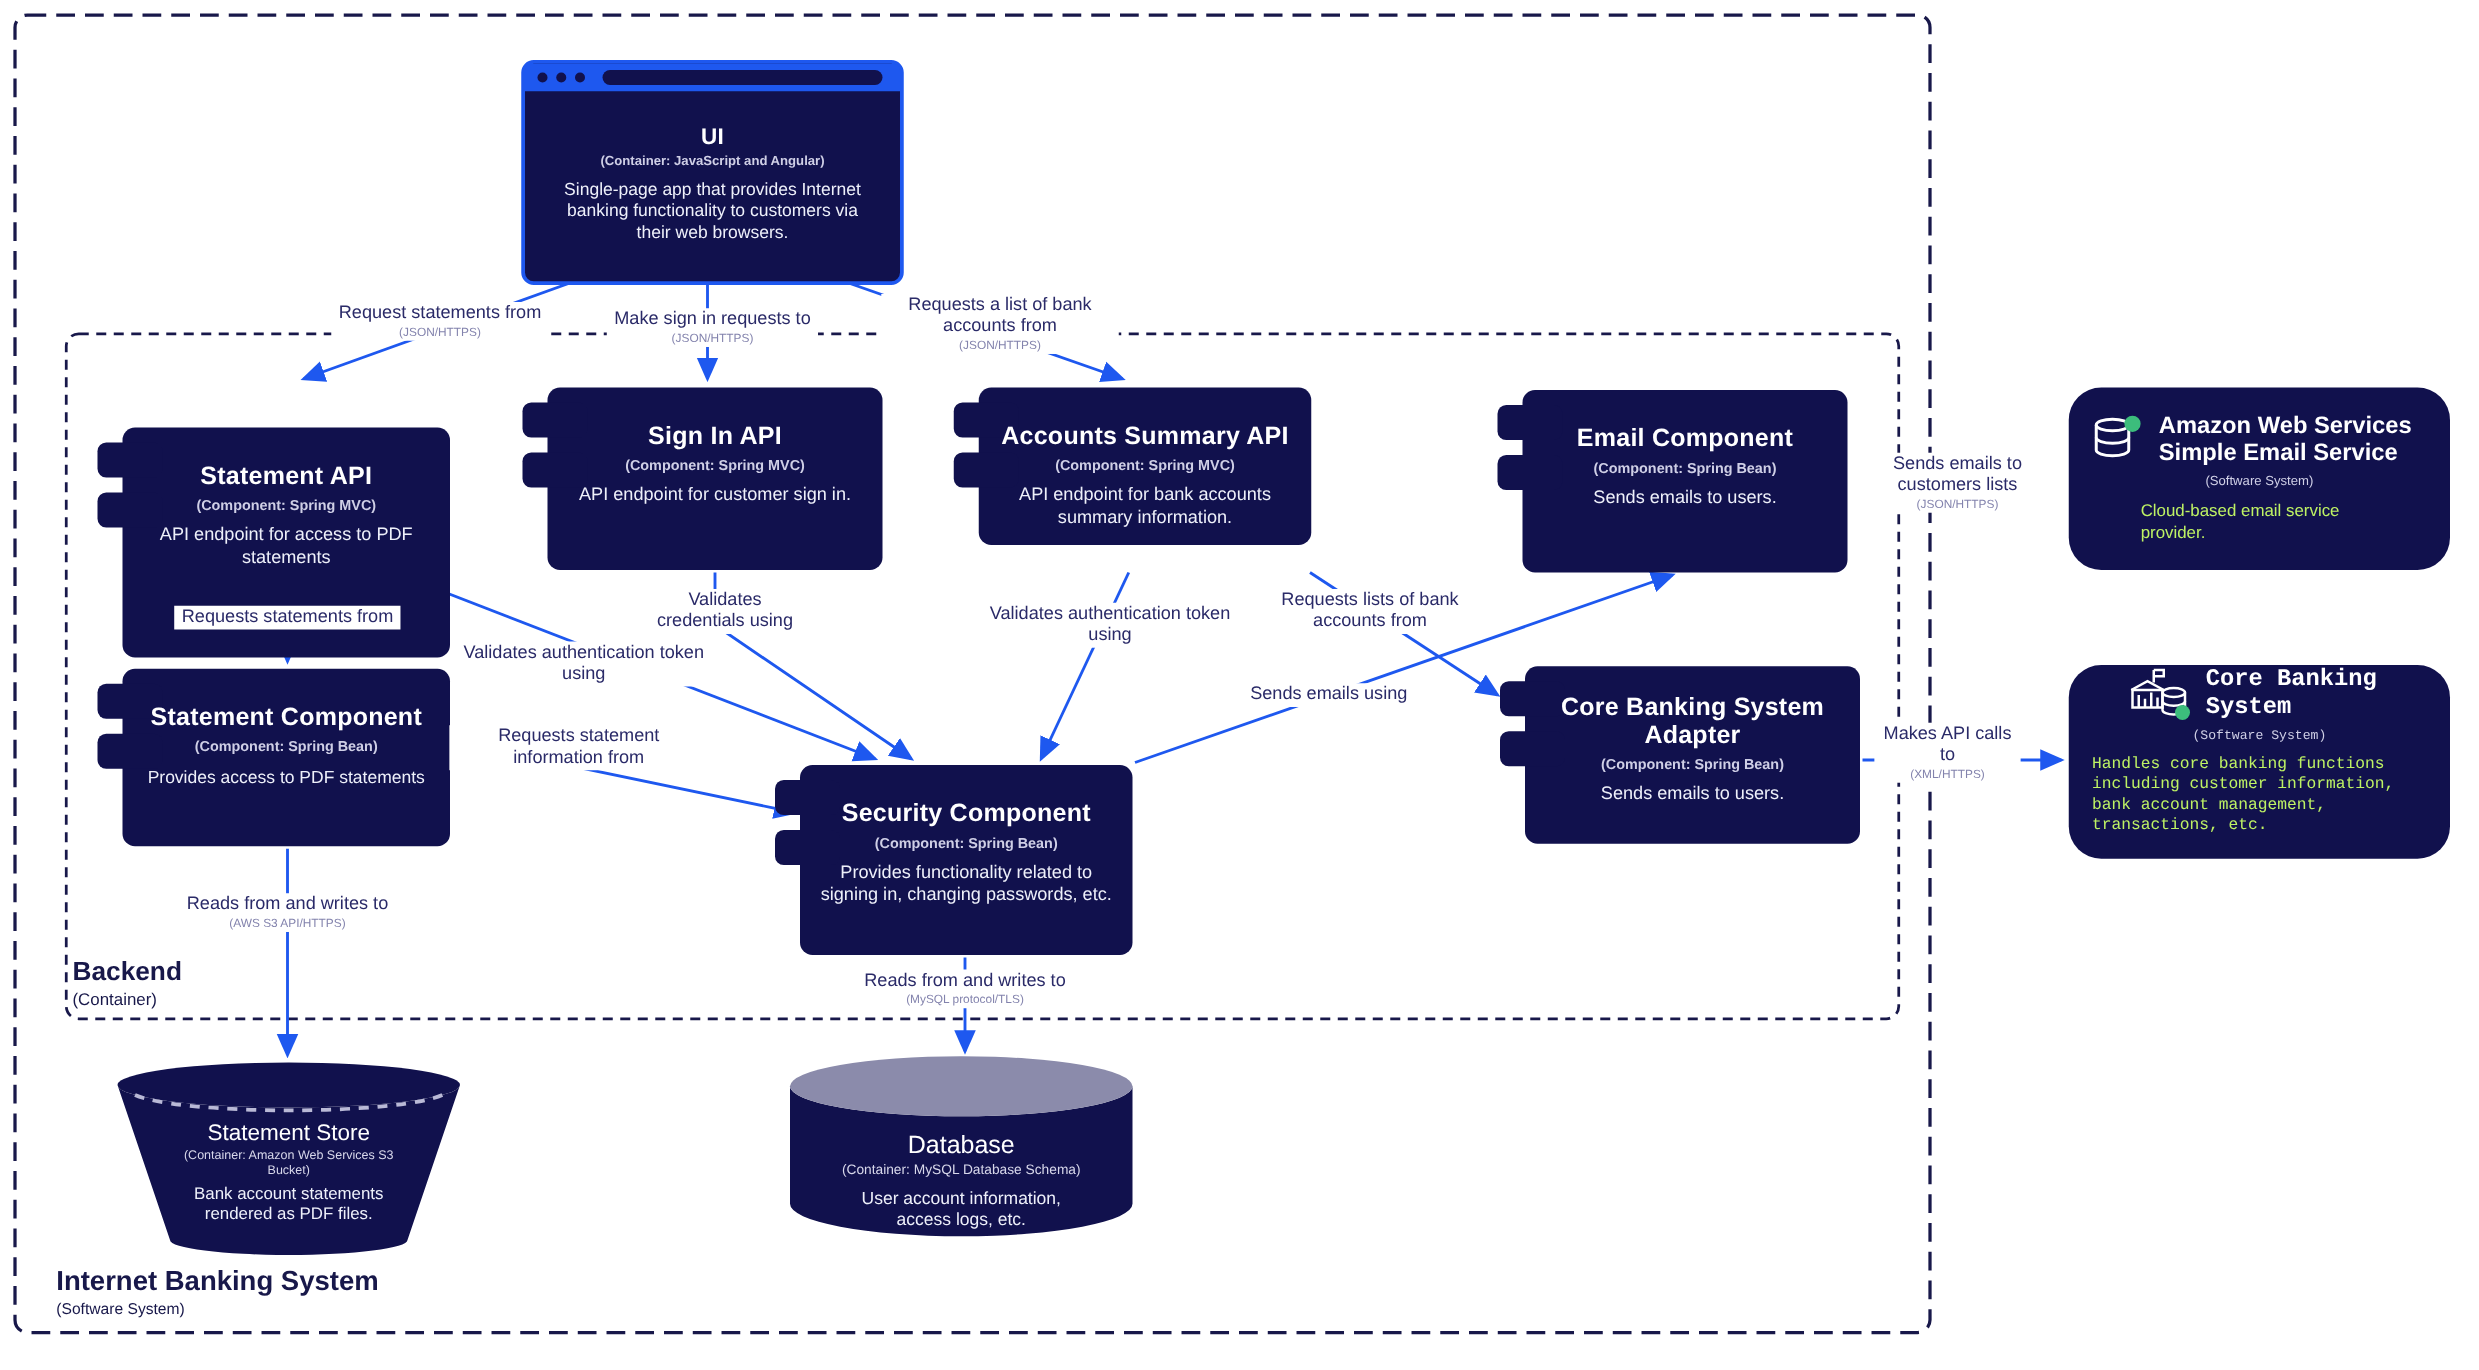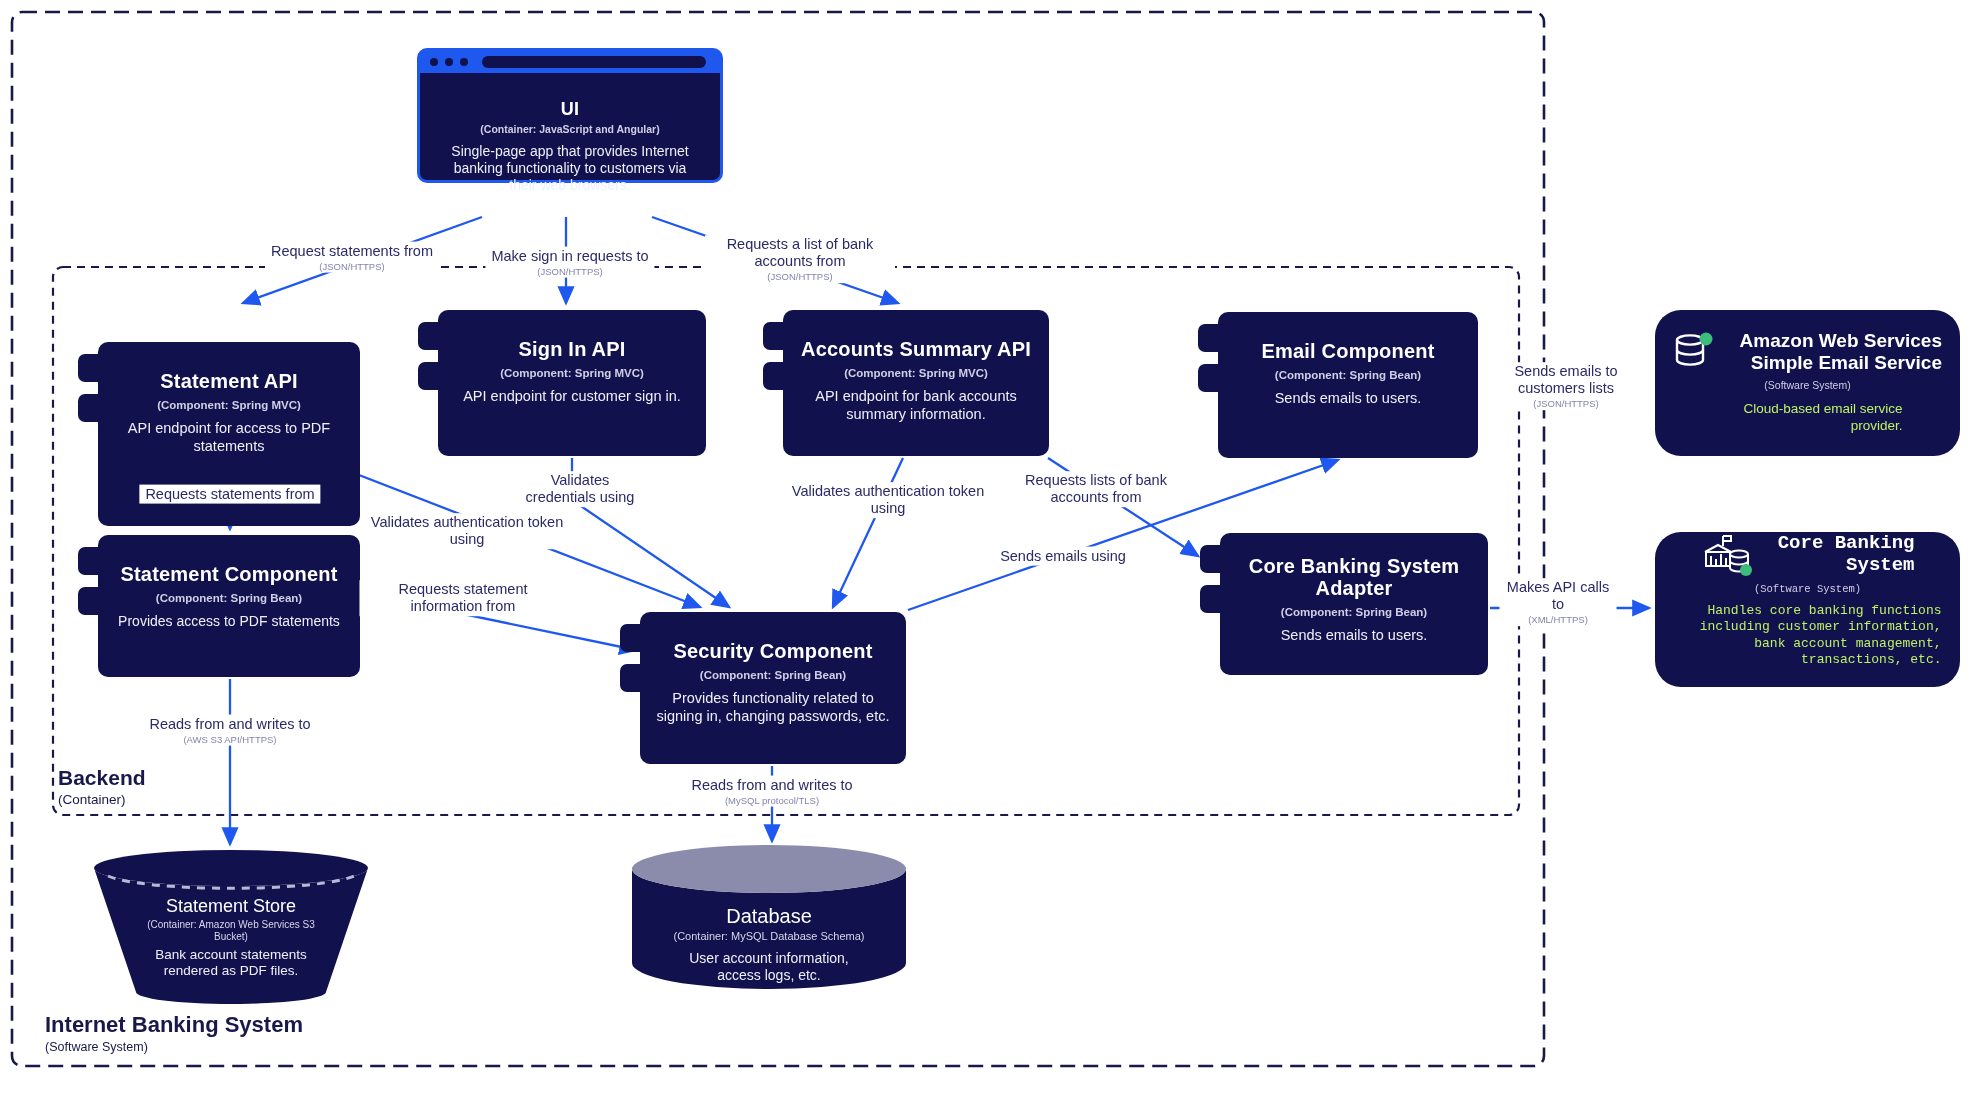--- a/index.html
+++ b/index.html
@@ -28,21 +28,21 @@
 
   
   .browser{position:absolute;background:var(--navy);border:3px solid var(--blue);border-radius:10px;color:#fff;text-align:center;}
   .titlebar{position:absolute;left:0;top:0;right:0;height:22px;background:var(--blue);border-radius:5px 5px 0 0;display:flex;align-items:center;}
   .dot{width:8px;height:8px;border-radius:50%;background:var(--navy);margin-left:7px;}
   .dot.first{margin-left:10px;}
   .addr{height:12px;background:var(--navy);border-radius:7px;margin-left:14px;flex:1;margin-right:14px;}
   .browser .inner{position:absolute;left:0;right:0;top:22px;bottom:0;display:flex;flex-direction:column;align-items:center;padding-top:26px;}
 
   
-  .ext{position:absolute;background:var(--navy);border-radius:26px;color:#fff;text-align:right;}
+  .ext{position:absolute;background:var(--navy);border-radius:26px;color:#fff;text-align:left;}
   .ext .inner{position:absolute;inset:0;display:flex;flex-direction:column;align-items:center;justify-content:flex-start;padding-top:20px;}
   .ext-head{display:flex;align-items:center;gap:12px;}
   .etitle{font-weight:700;font-size:19px;line-height:1.15;}
   .esub{font-size:10.5px;color:#cfcfe6;margin-top:5px;}
   .edesc{font-size:13.5px;color:#bef264;margin-top:10px;line-height:1.25;}
 
   
   .shape{position:absolute;}
   .shape .txt{position:absolute;left:0;right:0;text-align:center;color:#fff;}
   .stitle{font-weight:400;font-size:18px;}
@@ -90,21 +90,21 @@
       <path d="M1048,458 L1198,556" marker-end="url(#ah)"></path>
       <path d="M908,610 L1338,460" marker-end="url(#ah)"></path>
       <path d="M362,593 L636,650" marker-end="url(#ah)"></path>
       <path d="M230,679 L230,844" marker-end="url(#ah)"></path>
       <path d="M772,766 L772,841" marker-end="url(#ah)"></path>
       <path d="M1480,382 L1649,382" marker-end="url(#ah)"></path>
       <path d="M1490,608 L1649,608" marker-end="url(#ah)"></path>
     </g>
   </svg>
 
-  <div class="browser" style="left:417px;top:48px;width:306px;height:135px;">
+  <div class="browser" style="left:417px;top:48px;width:306px;height:180px;">
     <div class="titlebar">
       <span class="dot first"></span>
       <span class="dot"></span>
       <span class="dot"></span>
       <span class="addr"></span>
     </div>
     <div class="inner">
       <div class="ctitle" style="font-size:18px;">UI</div>
       <div class="csub" style="font-size:10.5px;margin-top:3px;">(Container:  JavaScript and Angular)</div>
       <div class="cdesc" style="width:258px;font-size:14px;margin-top:8px;">Single-page app that provides Internet banking functionality to customers via their web browsers.</div>
@@ -124,21 +124,21 @@
   <div class="comp" style="left:438px;top:310px;width:268px;height:146px;">
     <div class="tab t1"></div>
     <div class="tab t2"></div>
     <div class="inner">
       <div class="ctitle">Sign In API</div>
       <div class="csub">(Component:  Spring MVC)</div>
       <div class="cdesc" style="width:250px;">API endpoint for customer sign in.</div>
     </div>
   </div>
 
-  <div class="comp" style="left:783px;top:310px;width:266px;height:146px;">
+  <div class="comp" style="left:783px;top:310px;width:266px;height:126px;">
     <div class="tab t1"></div>
     <div class="tab t2"></div>
     <div class="inner">
       <div class="ctitle">Accounts Summary API</div>
       <div class="csub">(Component:  Spring MVC)</div>
       <div class="cdesc" style="width:230px;">API endpoint for bank accounts summary information.</div>
     </div>
   </div>
 
   <div class="comp" style="left:1218px;top:312px;width:260px;height:146px;">

